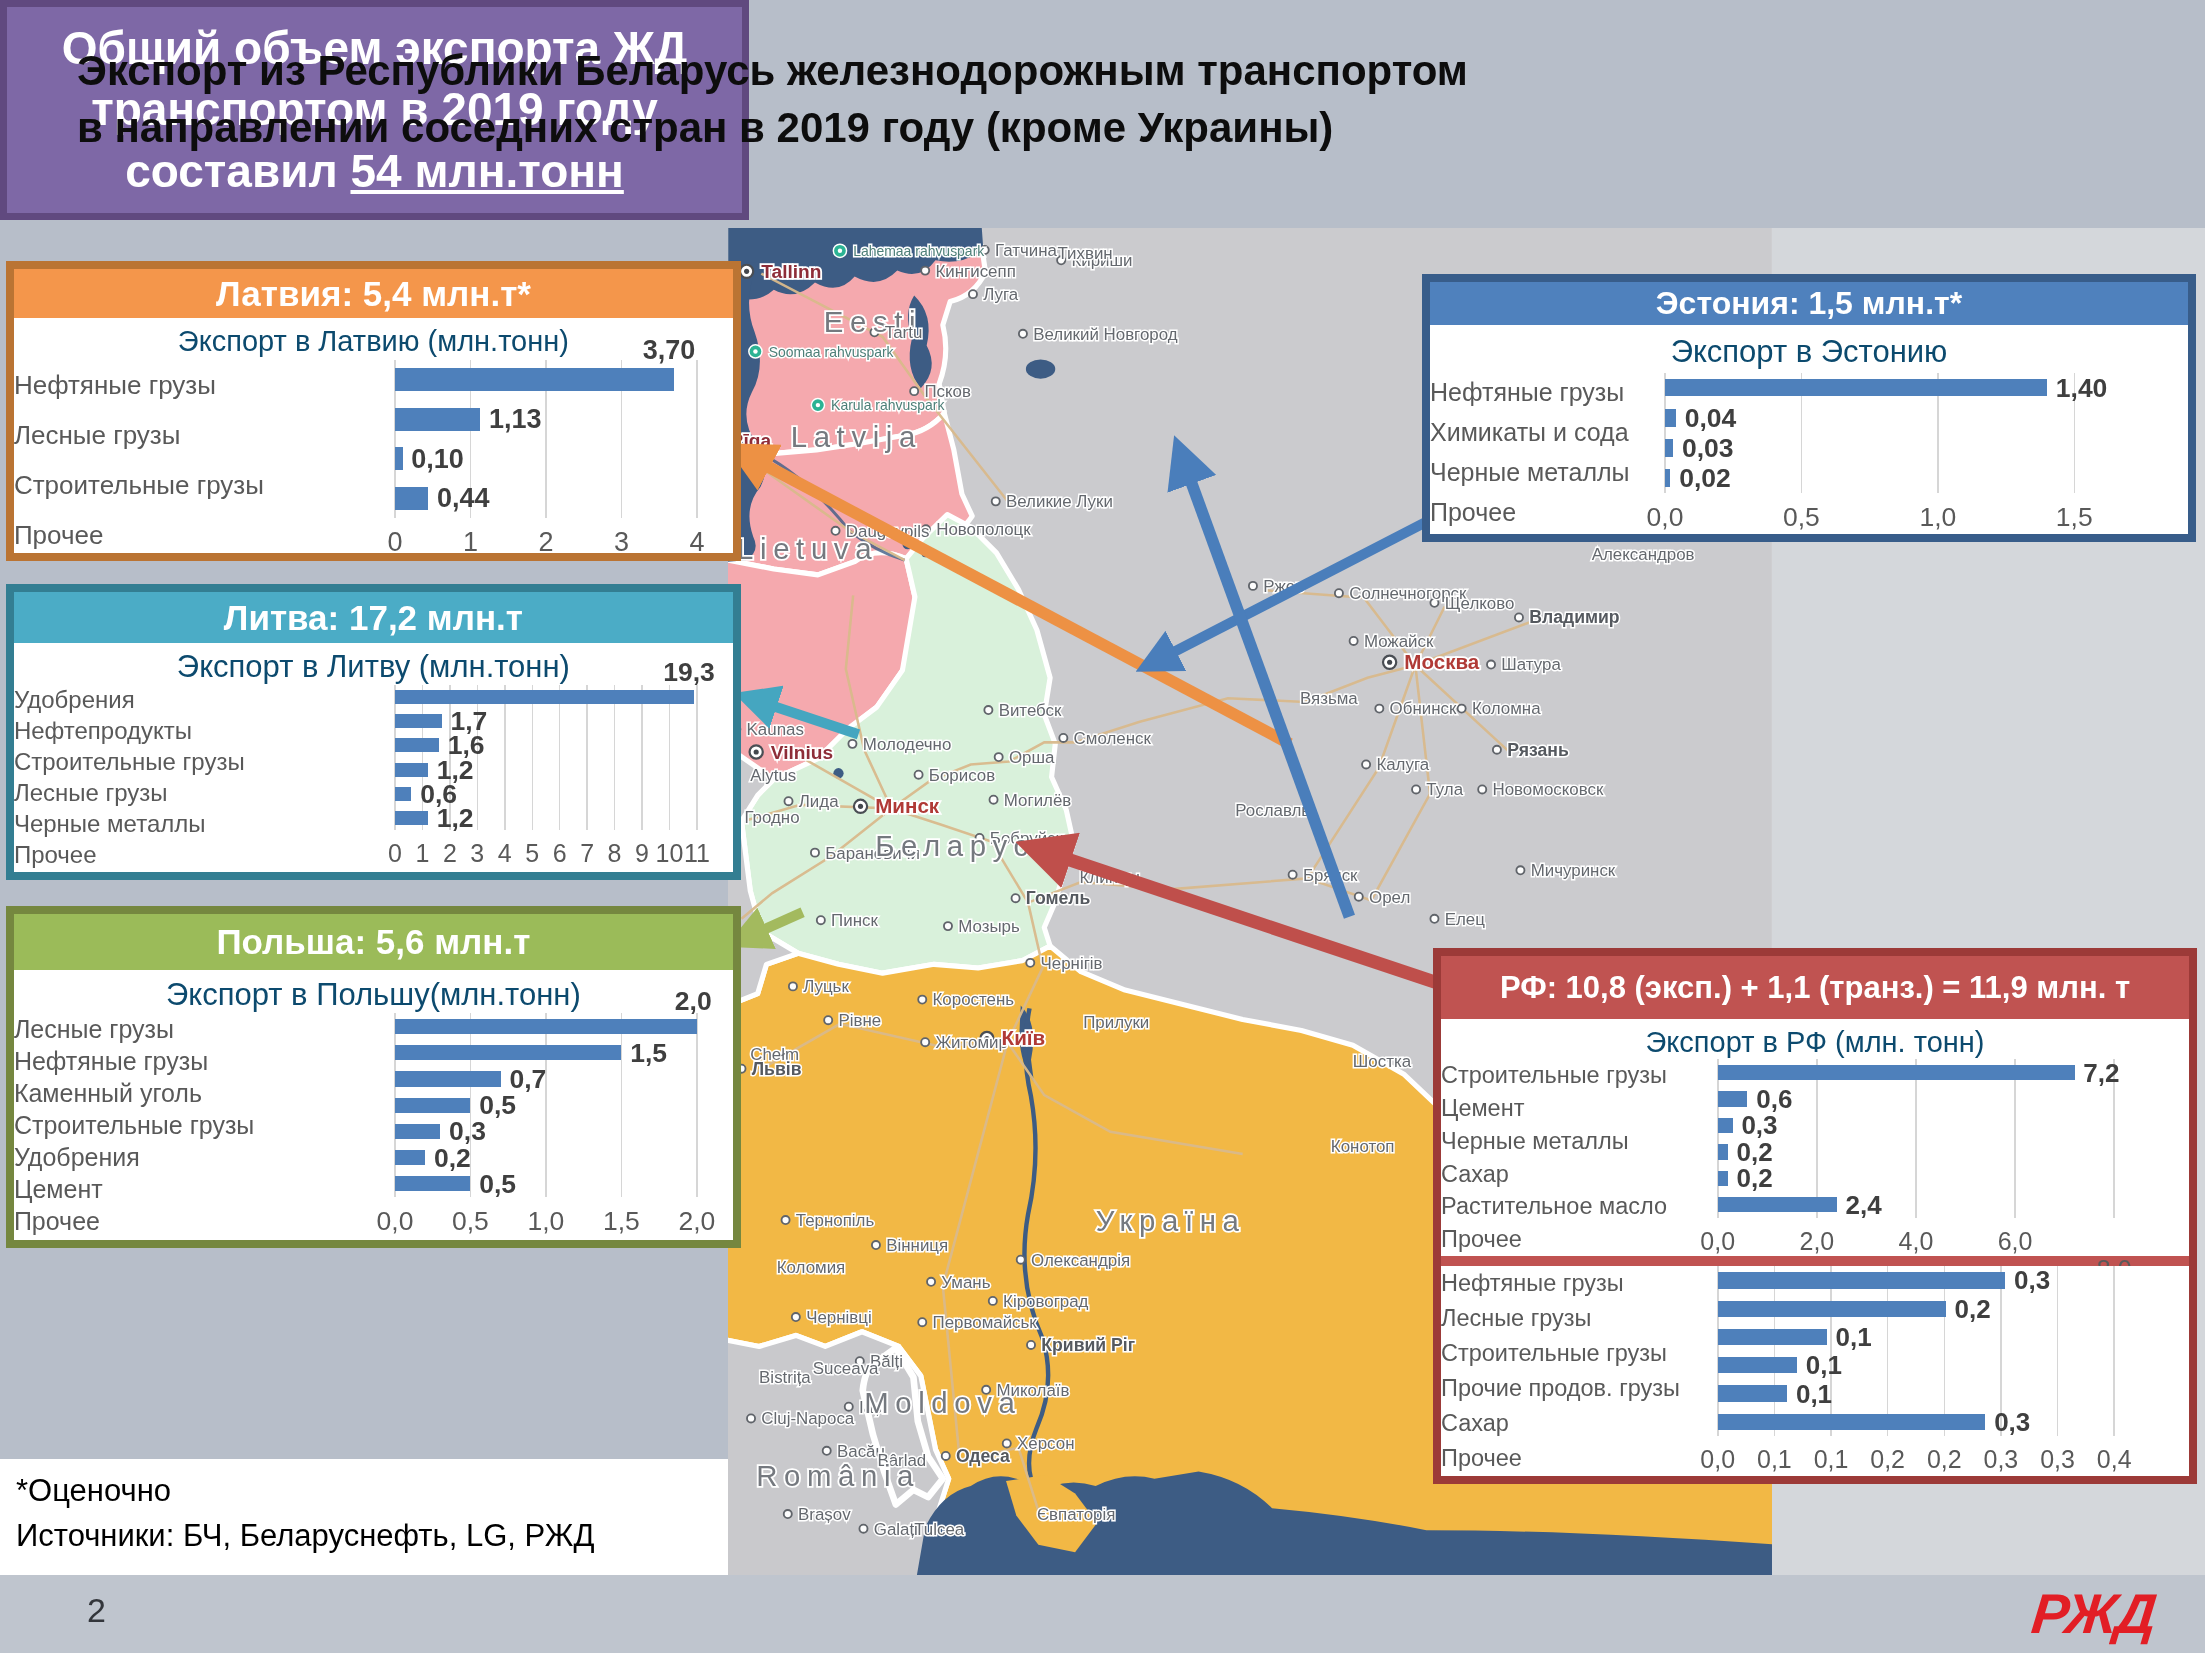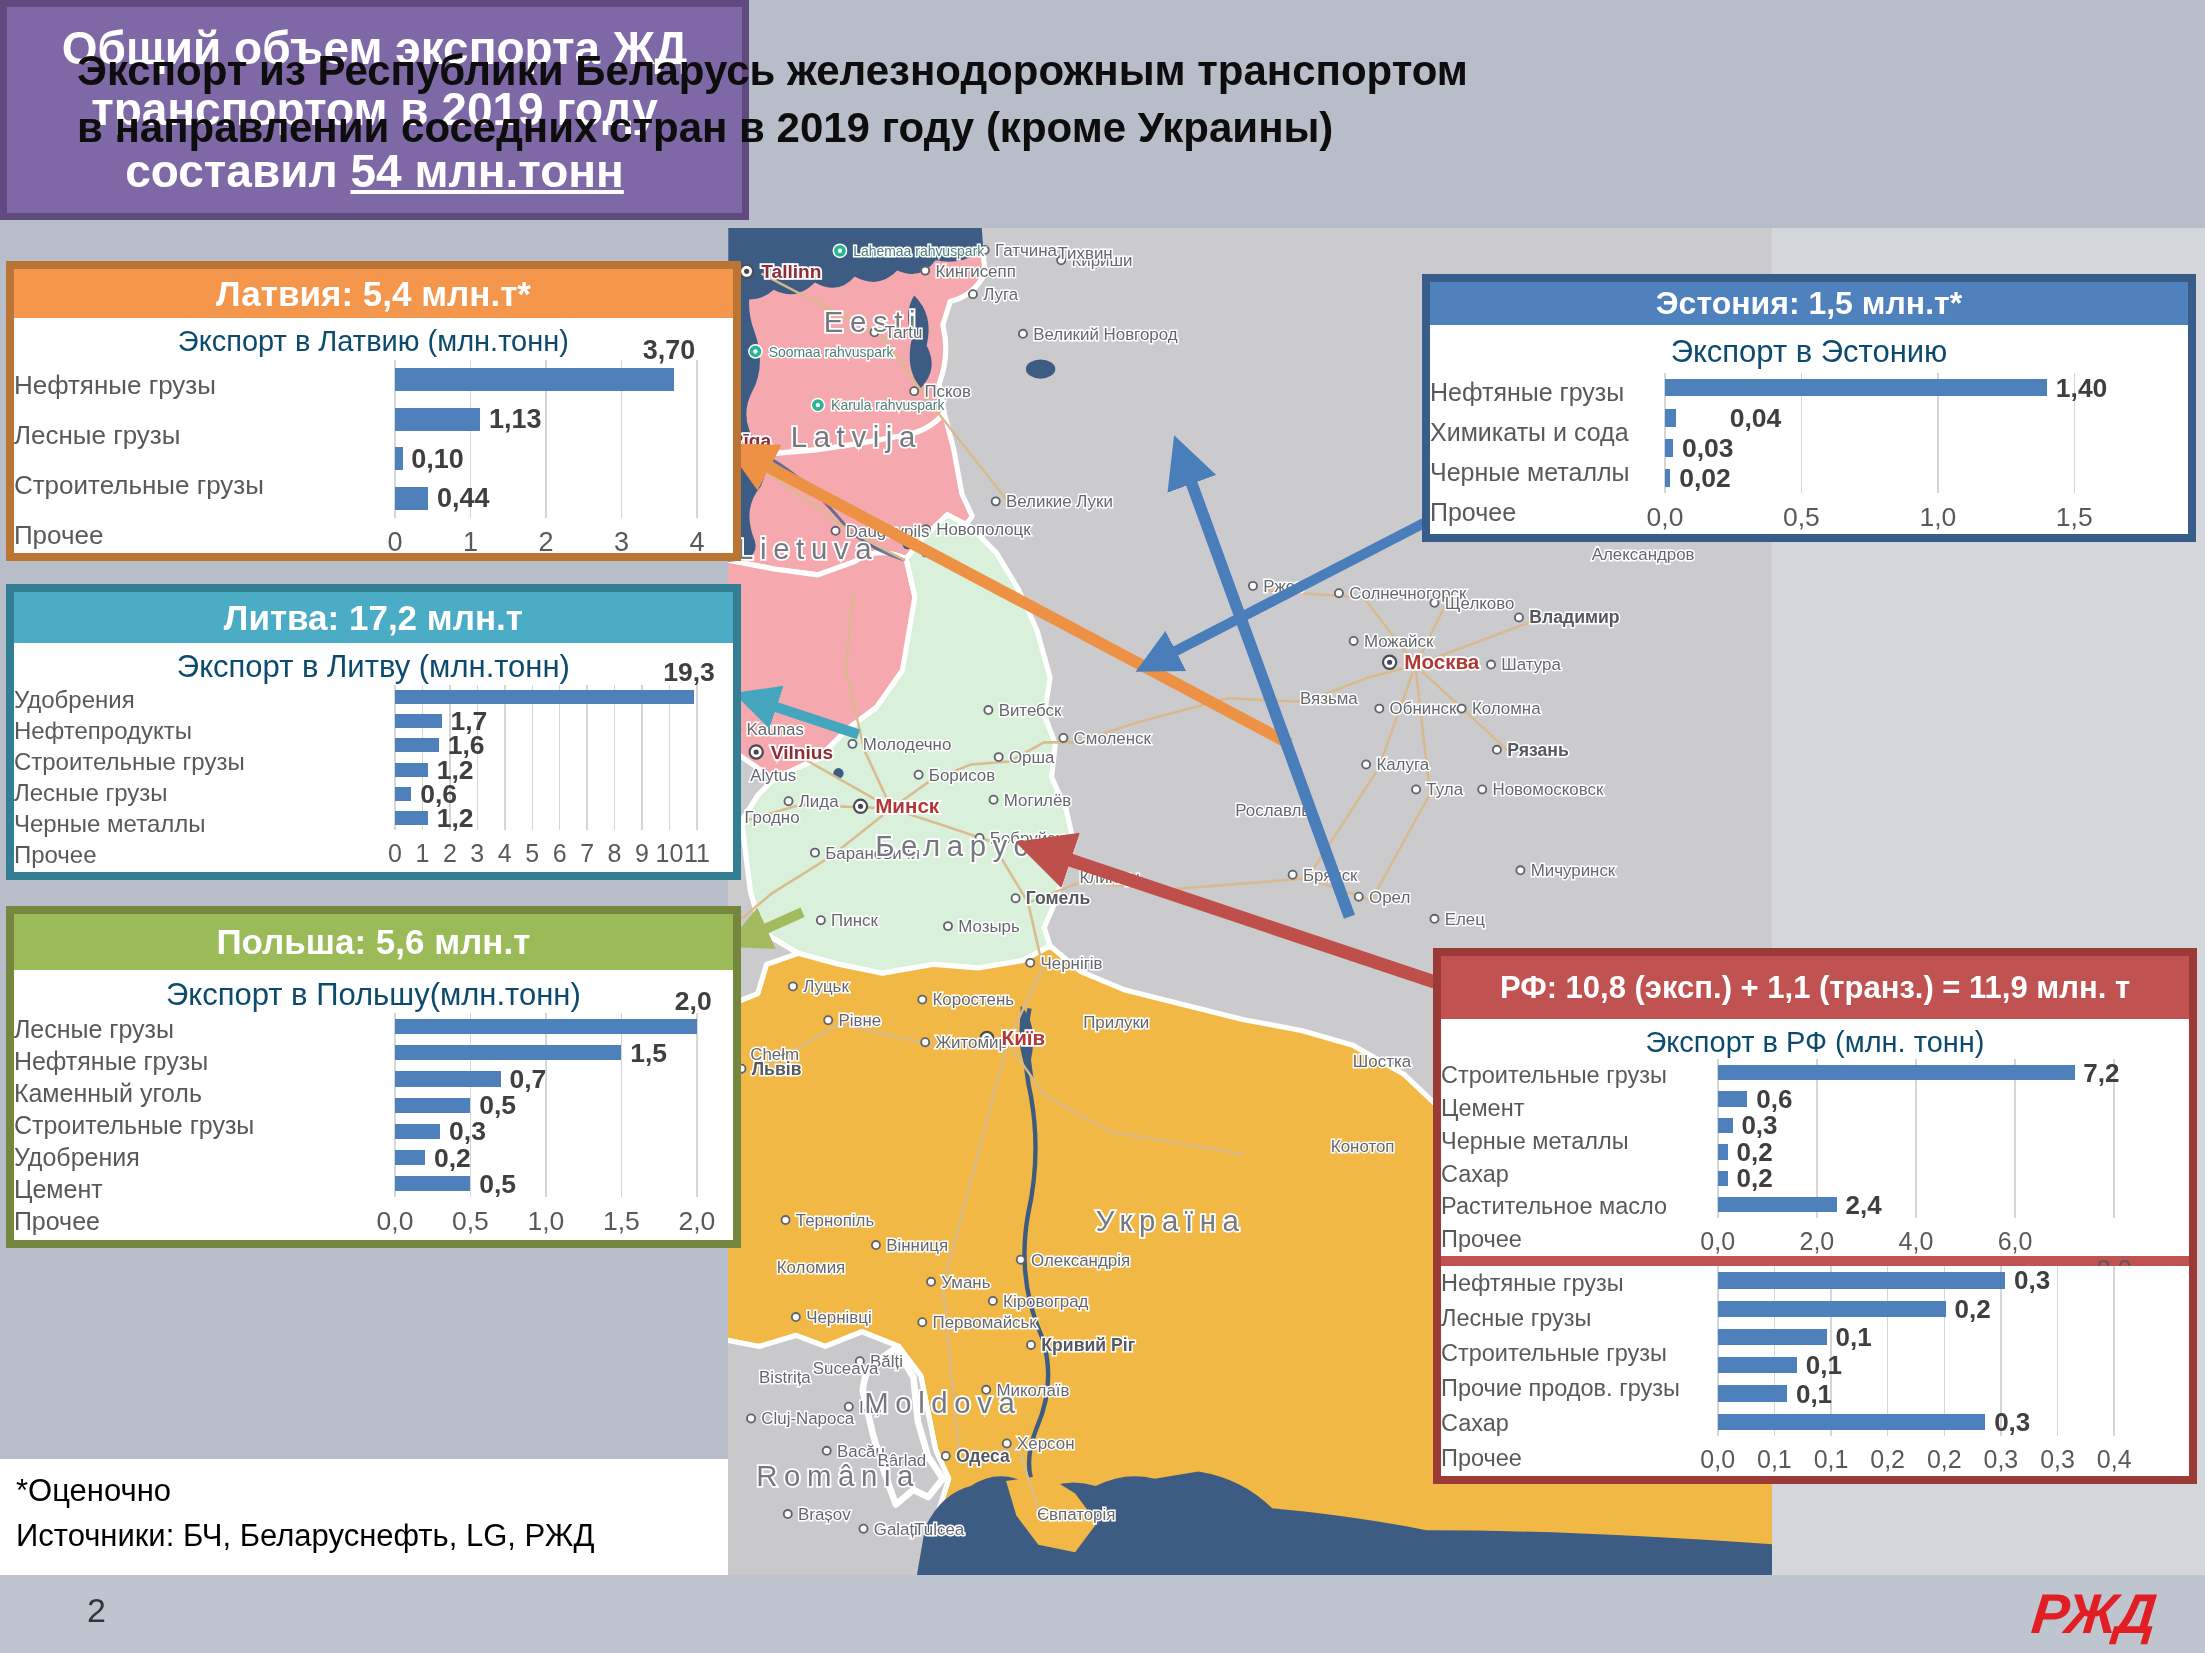--- a/index.html
+++ b/index.html
@@ -536,21 +536,21 @@
             </div>
             <div class="c-plotcol">
               <div class="c-plot">
                 <div class="c-grid" style="left: calc(0% - 0.7px);"></div>
                 <div class="c-grid" style="left: calc(33.3333% - 0.7px);"></div>
                 <div class="c-grid" style="left: calc(66.6667% - 0.7px);"></div>
                 <div class="c-grid" style="left: calc(100% - 0.7px);"></div>
                 <div class="c-bar" style="left: 0px; top: 5.25%; height: 14.5%; width: 93.3333%; background: rgb(78, 128, 187);"></div>
                 <div class="c-val" style="left: calc(93.3333% + 8.8px); top: 12.5%; transform: translateY(-50%);">1,40</div>
                 <div class="c-bar" style="left: 0px; top: 30.25%; height: 14.5%; width: 2.66667%; background: rgb(78, 128, 187);"></div>
-                <div class="c-val" style="left: calc(2.66667% + 8.8px); top: 37.5%; transform: translateY(-50%); margin-left: 45px;">0,04</div>
+                <div class="c-val" style="left: calc(2.66667% + 8.8px); top: 37.5%; transform: translateY(-50%);">0,04</div>
                 <div class="c-bar" style="left: 0px; top: 55.25%; height: 14.5%; width: 2%; background: rgb(78, 128, 187);"></div>
                 <div class="c-val" style="left: calc(2% + 8.8px); top: 62.5%; transform: translateY(-50%);">0,03</div>
                 <div class="c-bar" style="left: 0px; top: 80.25%; height: 14.5%; width: 1.33333%; background: rgb(78, 128, 187);"></div>
                 <div class="c-val" style="left: calc(1.33333% + 8.8px); top: 87.5%; transform: translateY(-50%);">0,02</div>
               </div>
               <div class="c-axis">
                 <span style="left: 0%;">0,0</span>
                 <span style="left: 33.3333%;">0,5</span>
                 <span style="left: 66.6667%;">1,0</span>
                 <span style="left: 100%;">1,5</span>

